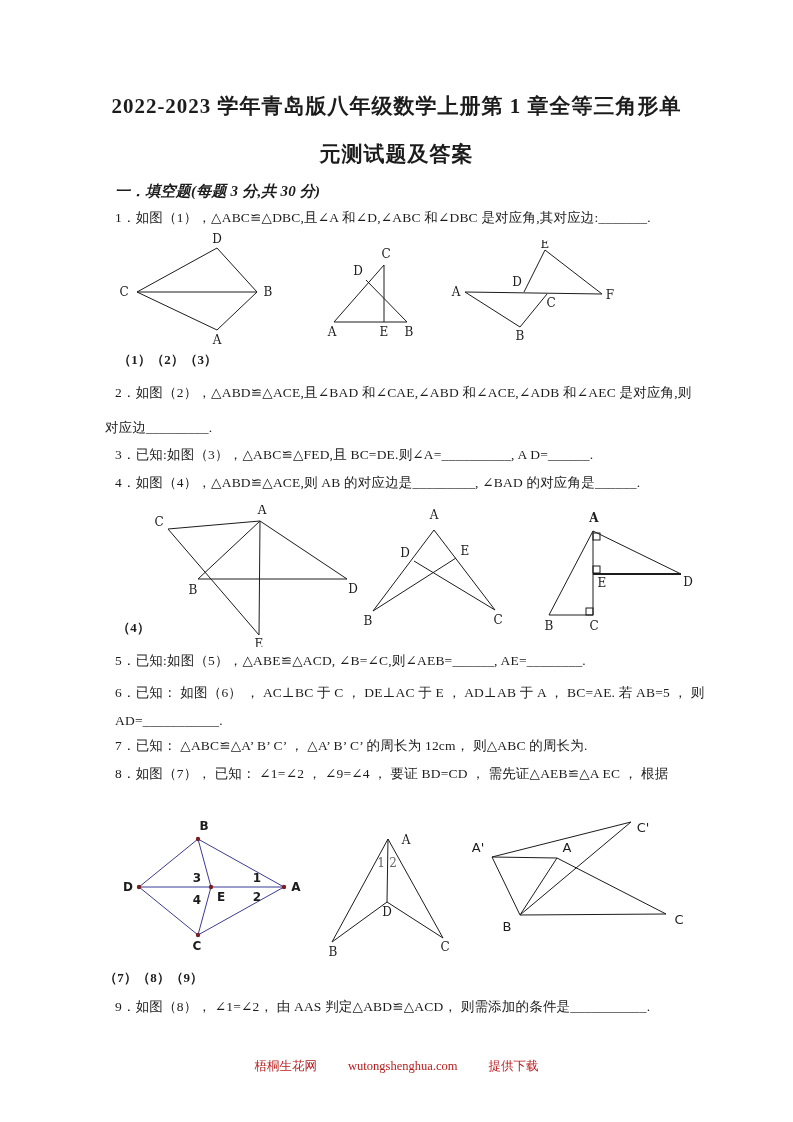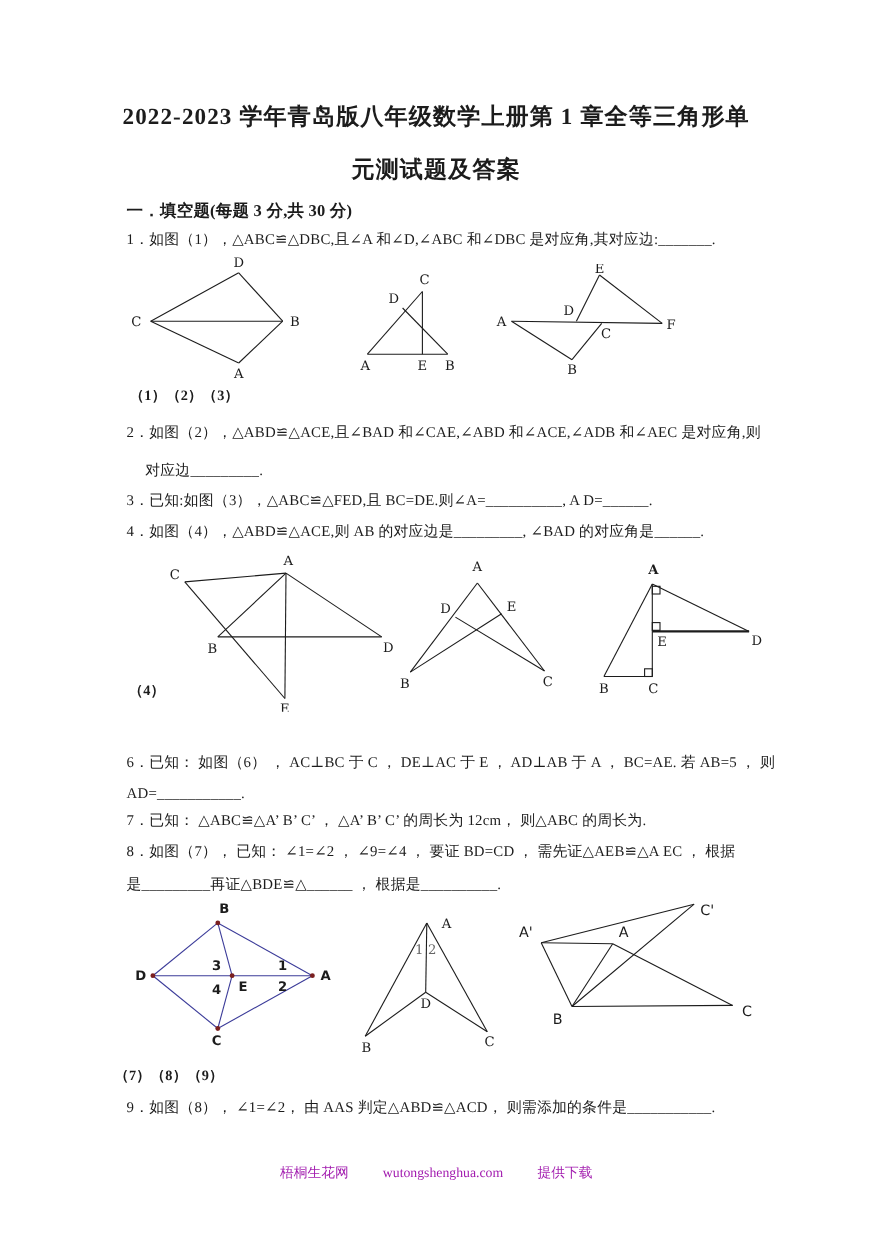--- a/index.html
+++ b/index.html
@@ -11,54 +11,54 @@
     font-family:"Liberation Serif","DejaVu Serif",serif;
     color:#1c1c1c;
     overflow:hidden;
   }
   .t{position:absolute;font-size:13.5px;white-space:pre;letter-spacing:0.2px;}
   .center{left:0;right:0;text-align:center;}
   .title{font-size:21px;font-weight:bold;letter-spacing:1px;}
   .section{font-size:15px;font-weight:bold;}
   .caption{font-size:13px;font-weight:bold;}
   .fig{position:absolute;}
-  .footer{position:absolute;left:0;right:0;text-align:center;font-size:12.5px;color:#a21caf;}
+  .footer{position:absolute;left:0;right:0;text-align:center;font-size:12.5px;color:#b91c1c;}
   .footer span{margin:0 14px;}
 </style>
 </head>
 <body>
 
 <div class="page">
 
   <div class="t center title" style="top:92px;">2022-2023 学年青岛版八年级数学上册第 1 章全等三角形单</div>
   <div class="t center title" style="top:140px;">元测试题及答案</div>
 
-  <div class="t section" style="left:115px;top:182px;">一．填空题(每题 3 分,共 30 分)</div>
+  <div class="t section" style="left:115px;top:182px;font-style:italic;">一．填空题(每题 3 分,共 30 分)</div>
 
   <div class="t" style="left:115px;top:209px;">1．如图（1），△ABC≌△DBC,且∠A 和∠D,∠ABC 和∠DBC 是对应角,其对应边:_______.</div>
 
   <div class="t caption" style="left:118px;top:351px;">（1）（2）（3）</div>
 
   <div class="t" style="left:115px;top:384px;">2．如图（2），△ABD≌△ACE,且∠BAD 和∠CAE,∠ABD 和∠ACE,∠ADB 和∠AEC 是对应角,则</div>
-  <div class="t" style="left:132px;top:419px;">对应边_________.</div>
+  <div class="t" style="left:105px;top:419px;">对应边_________.</div>
 
   <div class="t" style="left:115px;top:446px;">3．已知:如图（3），△ABC≌△FED,且 BC=DE.则∠A=__________, A D=______.</div>
 
   <div class="t" style="left:115px;top:474px;">4．如图（4），△ABD≌△ACE,则 AB 的对应边是_________, ∠BAD 的对应角是______.</div>
 
   <div class="t caption" style="left:117px;top:619px;">（4）</div>
 
+  <div class="t" style="left:115px;top:652px;">5．已知:如图（5），△ABE≌△ACD, ∠B=∠C,则∠AEB=______, AE=________.</div>
 
   <div class="t" style="left:115px;top:684px;">6．已知： 如图（6） ， AC⊥BC 于 C ， DE⊥AC 于 E ， AD⊥AB 于 A ， BC=AE. 若 AB=5 ， 则</div>
   <div class="t" style="left:115px;top:713px;text-align:right;">AD=___________.</div>
 
   <div class="t" style="left:115px;top:737px;">7．已知： △ABC≌△A’ B’ C’ ， △A’ B’ C’ 的周长为 12cm， 则△ABC 的周长为.</div>
 
   <div class="t" style="left:115px;top:765px;">8．如图（7）， 已知： ∠1=∠2 ， ∠9=∠4 ， 要证 BD=CD ， 需先证△AEB≌△A EC ， 根据</div>
-  <div class="t" style="left:115px;top:795px;">是_________再证△BDE≌△______ ， 根据是__________.</div>
 
   <div class="t caption" style="left:104px;top:969px;">（7）（8）（9）</div>
 
   <div class="t" style="left:115px;top:998px;">9．如图（8）， ∠1=∠2， 由 AAS 判定△ABD≌△ACD， 则需添加的条件是___________.</div>
 
   <div>
       <svg viewBox="0 0 168 118" width="168" height="118" class="fig" style="left: 112px; top: 232px;">
         <line x1="25" y1="60" x2="105" y2="16" stroke="#1c1c1c" stroke-width="1"></line>
         <line x1="105" y1="16" x2="145" y2="60" stroke="#1c1c1c" stroke-width="1"></line>
         <line x1="25" y1="60" x2="145" y2="60" stroke="#1c1c1c" stroke-width="1"></line>

